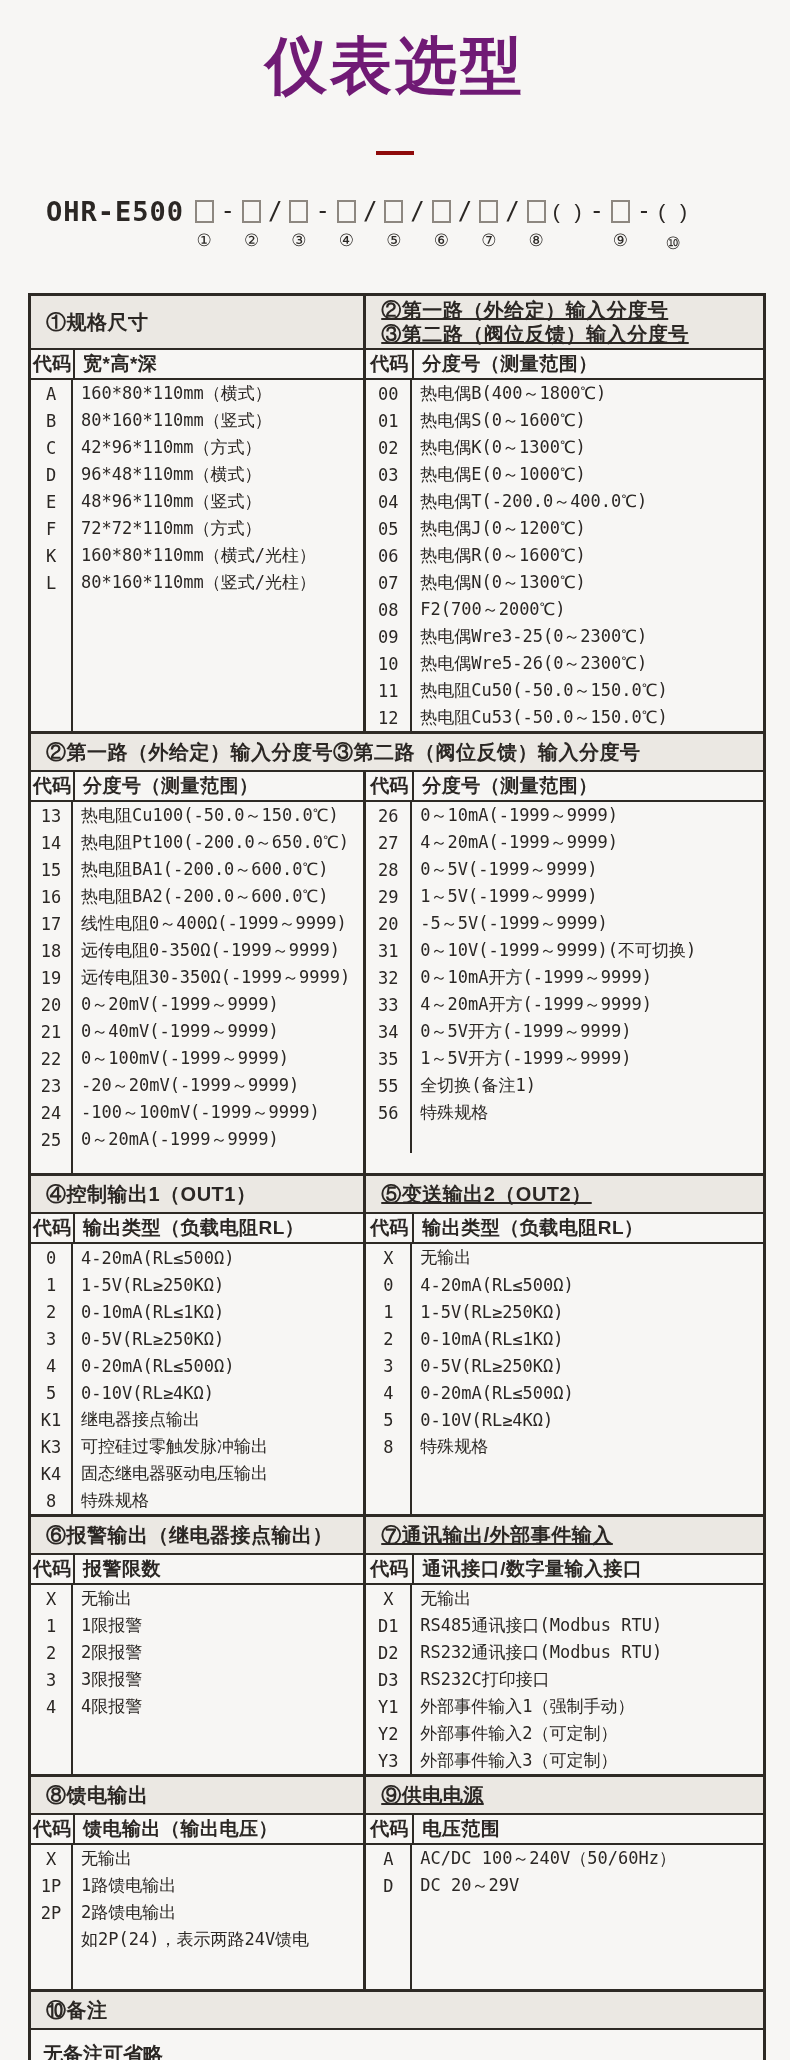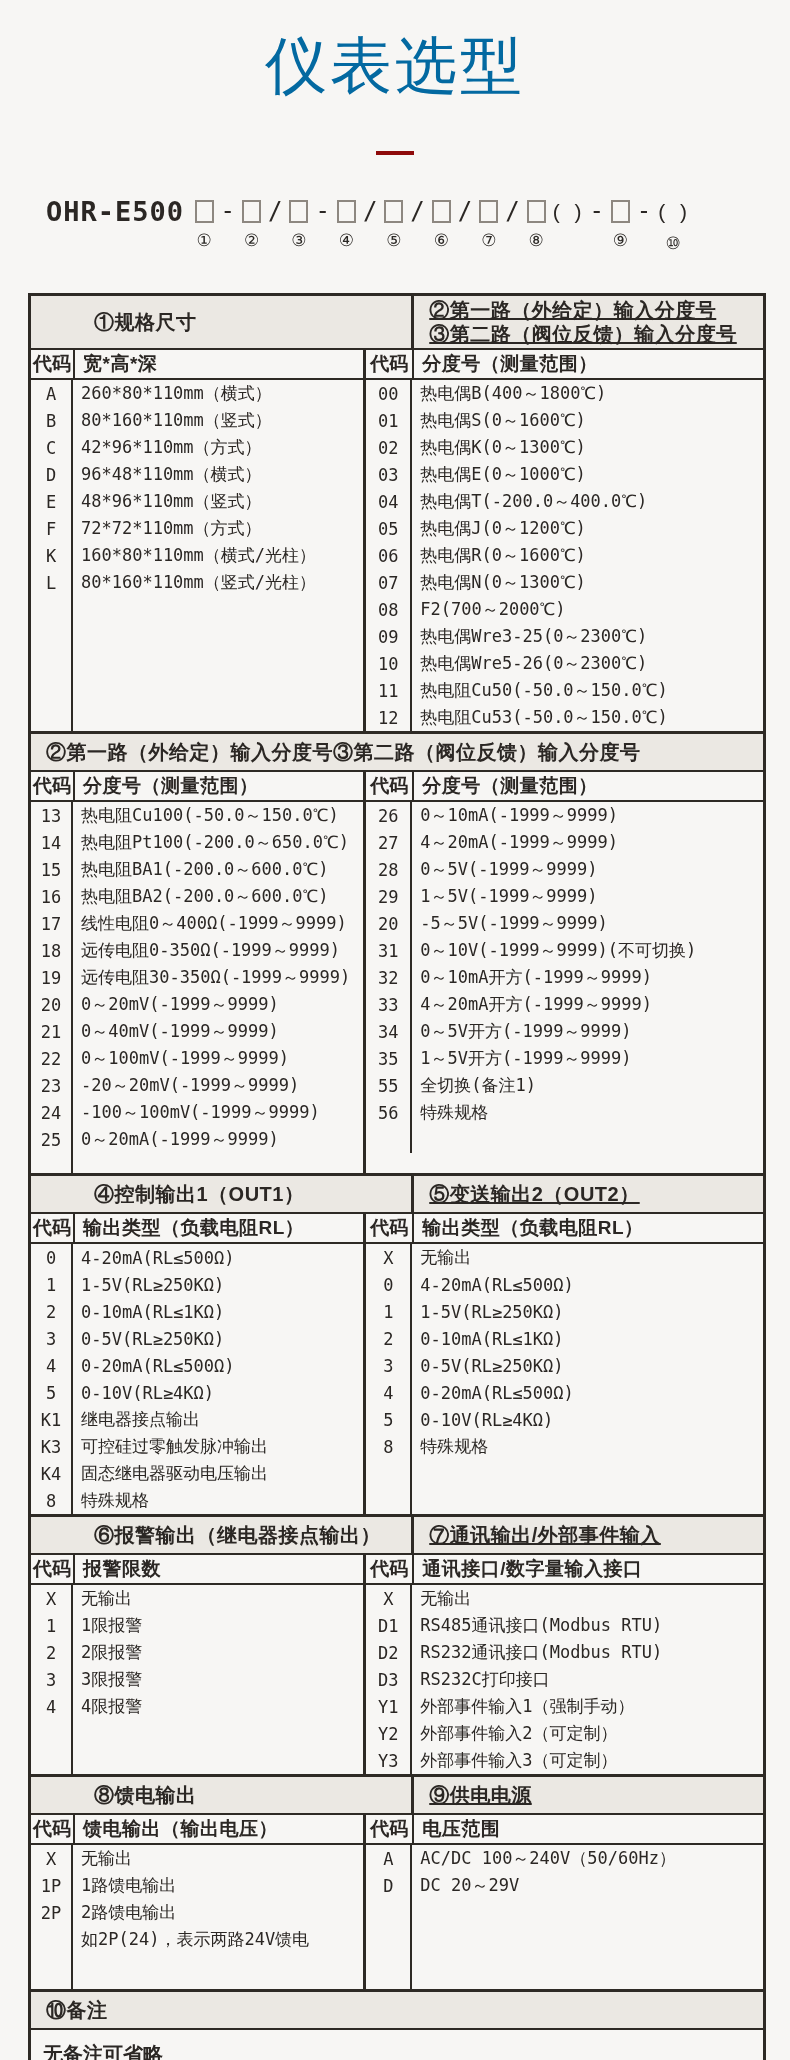--- a/index.html
+++ b/index.html
@@ -9,21 +9,21 @@
     --rh:27px;
   }
   html,body{margin:0;padding:0;}
   body{
     width:790px;height:2060px;position:relative;overflow:hidden;
     background:var(--bg);color:#2b2724;
     font-family:"Liberation Sans",sans-serif;
   }
   .page-title{
     margin:26px 0 4px 0;text-align:center;
-    font-size:62px;font-weight:400;letter-spacing:3px;color:#0369a1;line-height:1.3;
+    font-size:62px;font-weight:700;letter-spacing:3px;color:#701a75;line-height:1.3;
   }
   .title-divider{width:38px;height:4px;margin:44px auto 0 auto;}
   .model-line{margin:42px 0 0 46px;display:flex;align-items:flex-start;}
   .model-prefix{
     font-size:27px;font-weight:700;letter-spacing:1px;line-height:30px;margin-right:7px;
     font-family:"DejaVu Sans Mono","Liberation Mono",monospace;
   }
   .toks{display:flex;align-items:flex-start;}
   .tok{display:flex;flex-direction:column;align-items:center;margin:0 3.5px;}
   .glyph.box{width:19px;height:23px;border:2px solid #8d8780;box-sizing:border-box;margin-top:3px;background:transparent;}
@@ -44,21 +44,21 @@
     background:var(--band);border-bottom:2px solid var(--ink);
     display:flex;box-sizing:border-box;
   }
   .band.h1{height:54px;}
   .band.h2{height:38px;}
   .band .cell{
     display:flex;flex-direction:column;justify-content:center;
     font-weight:700;font-size:20px;line-height:24px;padding-left:15px;
     box-sizing:border-box;white-space:pre-line;letter-spacing:0.5px;
   }
-  .band .cell.lcell{width:45.8%;border-right:3px solid var(--ink);margin-left:48px;}
+  .band .cell.lcell{width:45.8%;border-right:3px solid var(--ink);}
   .band .cell.rcell{flex:1;text-decoration:underline;}
   .band.full .cell{width:100%;border-right:none;}
 
   .split{display:flex;align-items:stretch;}
   .panel{box-sizing:border-box;}
   .panel.lpanel{width:45.8%;border-right:3px solid var(--ink);}
   .panel.rpanel{flex:1;}
   .colhdr{
     display:flex;height:30px;border-bottom:2px solid var(--ink);
     font-weight:700;font-size:19px;box-sizing:border-box;align-items:stretch;
@@ -186,21 +186,21 @@
 ③第二路（阀位反馈）输入分度号</div>
       </div>
       <div class="split">
         <div class="panel lpanel">
           <div class="colhdr">
             <div class="codeh">代码</div>
             <div class="lblh">宽*高*深</div>
           </div>
           <div class="rows" style="height: 351px; grid-template-rows: repeat(8, 27px) 1fr;">
             <div class="code">A</div>
-            <div class="txt">260*80*110mm（横式）</div>
+            <div class="txt">160*80*110mm（横式）</div>
             <div class="code">B</div>
             <div class="txt">80*160*110mm（竖式）</div>
             <div class="code">C</div>
             <div class="txt">42*96*110mm（方式）</div>
             <div class="code">D</div>
             <div class="txt">96*48*110mm（横式）</div>
             <div class="code">E</div>
             <div class="txt">48*96*110mm（竖式）</div>
             <div class="code">F</div>
             <div class="txt">72*72*110mm（方式）</div>

